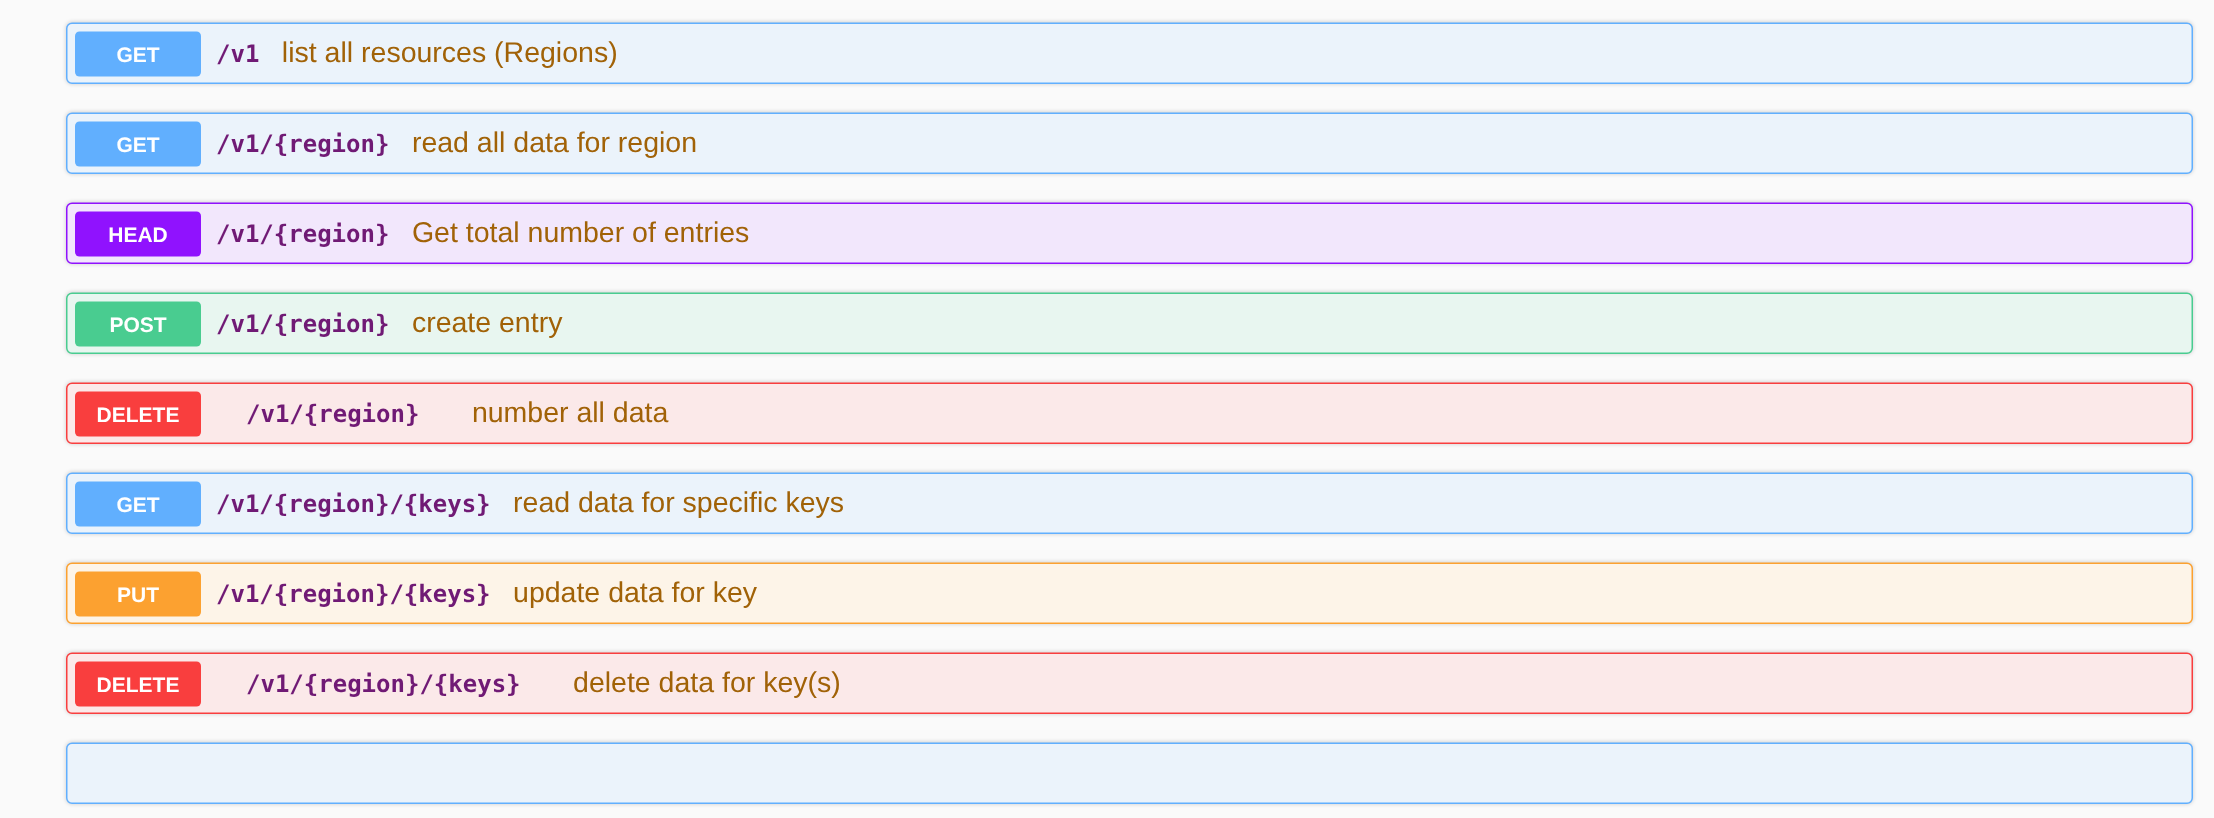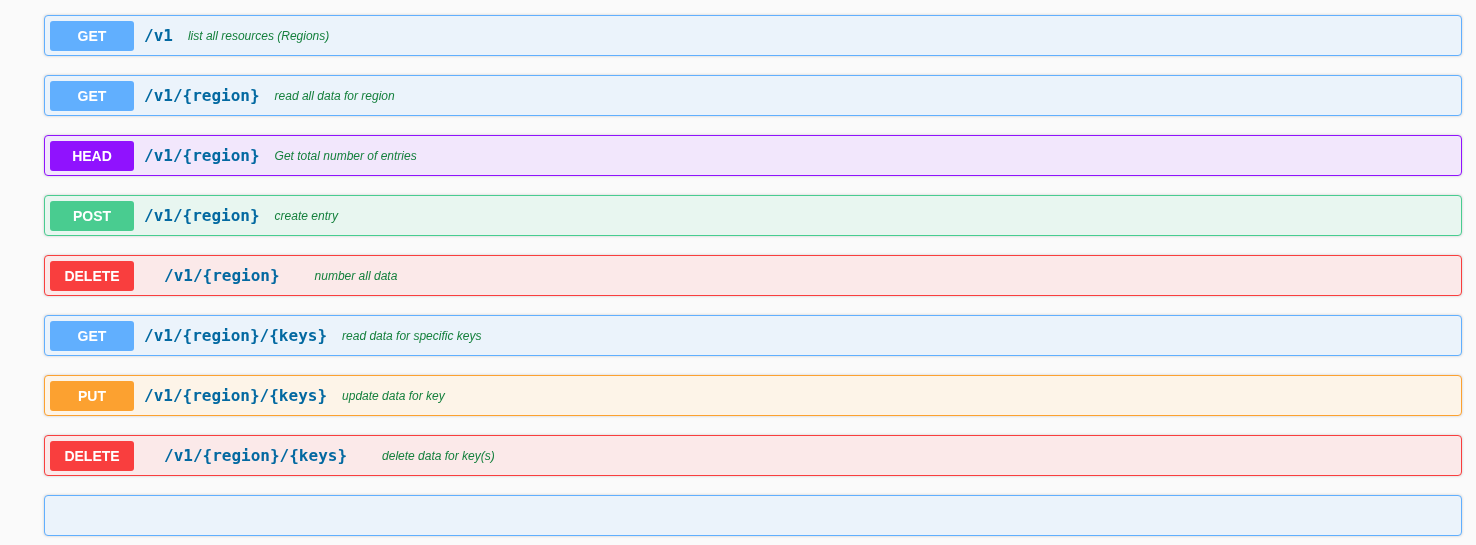--- a/index.html
+++ b/index.html
@@ -69,28 +69,27 @@
     font-weight: 700;
     color: #ffffff;
     text-align: center;
     flex: 0 0 auto;
   }
   .op-path {
     margin-left: 10px;
     font-family: "DejaVu Sans Mono", "Liberation Mono", monospace;
     font-size: 16px;
     font-weight: 600;
-    color: #0369a1;
+    color: #701a75;
     letter-spacing: 0;
   }
   .op-desc {
     margin-left: 15px;
-    font-size: 12px;
-    color: #15803d;
-    font-style: italic;
+    font-size: 19px;
+    color: #a16207;
   }
   
   .op-get    { background: #ebf3fb; border-color: #61affe; }
   .op-get    .method-badge { background: #61affe; }
   .op-head   { background: #f2e7fc; border-color: #9012fe; }
   .op-head   .method-badge { background: #9012fe; }
   .op-post   { background: #e8f6f0; border-color: #49cc90; }
   .op-post   .method-badge { background: #49cc90; }
   .op-delete { background: #fbe9e9; border-color: #f93e3e; gap: 20px; }
   .op-delete .method-badge { background: #f93e3e; }

